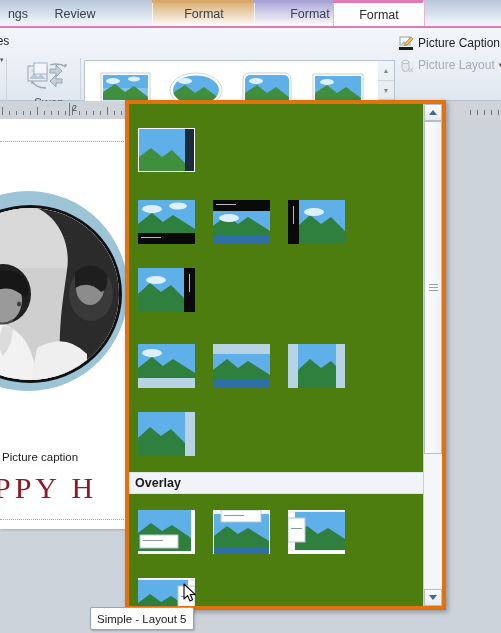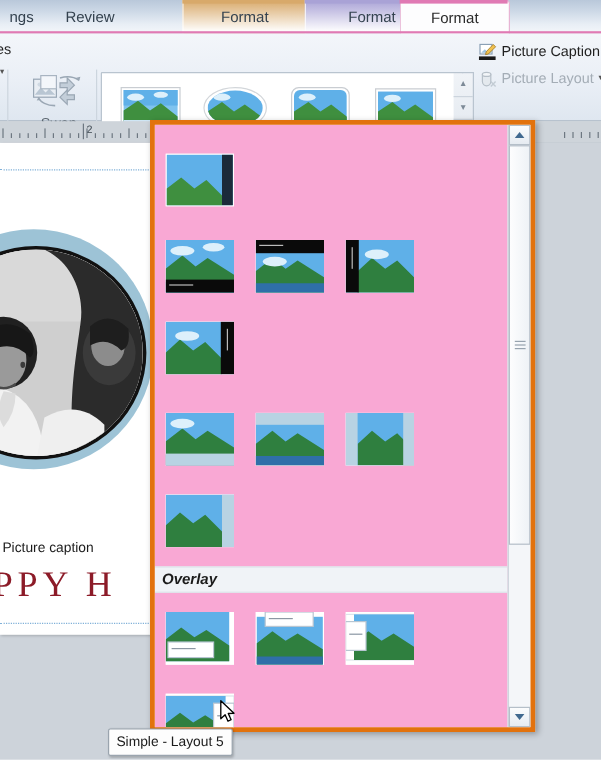--- a/index.html
+++ b/index.html
@@ -73,21 +73,21 @@
     border-radius:50%;border:3px solid #111;overflow:hidden;background:#d8d8d8;}
   #photoring .ph{position:absolute;inset:0;}
   #caption{position:absolute;left:2px;top:332px;font-size:11.5px;color:#1b1b1b;}
   #happy{position:absolute;left:-6px;top:352px;font-family:"Liberation Serif",serif;
     font-size:30px;letter-spacing:4px;color:#8c1b28;white-space:nowrap;}
 
   
   #gallery{position:absolute;left:125px;top:100px;width:321px;height:510px;
     background:#ffffff;border:4px solid #e2720d;box-sizing:border-box;
     box-shadow:2px 2px 5px rgba(0,0,0,.3);overflow:hidden;}
-  #galinner{position:absolute;left:0;top:0;right:19px;bottom:0;overflow:hidden;background:#f9a8d4;font-style:italic;}
+  #galinner{position:absolute;left:0;top:0;right:19px;bottom:0;overflow:hidden;background:#4d7c0f;}
   .section-head{height:20px;background:#f0f3f7;border-top:1px solid #dde3ea;
     border-bottom:1px solid #dde3ea;display:flex;align-items:center;
     padding-left:6px;font-size:12.5px;font-weight:bold;color:#1b1b1b;}
   .grid{display:flex;flex-wrap:wrap;padding:4px 0 4px 0;}
   .cell{width:75px;height:68px;display:flex;align-items:center;justify-content:center;
     position:relative;box-sizing:border-box;}
   .tn{position:relative;width:57px;height:44px;overflow:hidden;background:#fff;}
 
   
   #galsb{position:absolute;right:0;top:0;width:19px;bottom:0;

